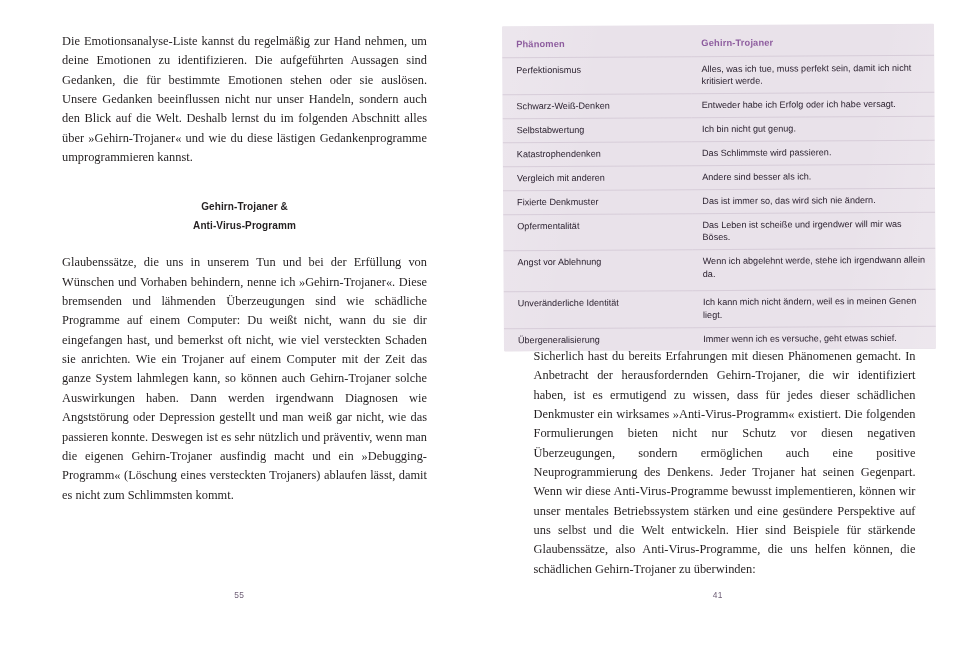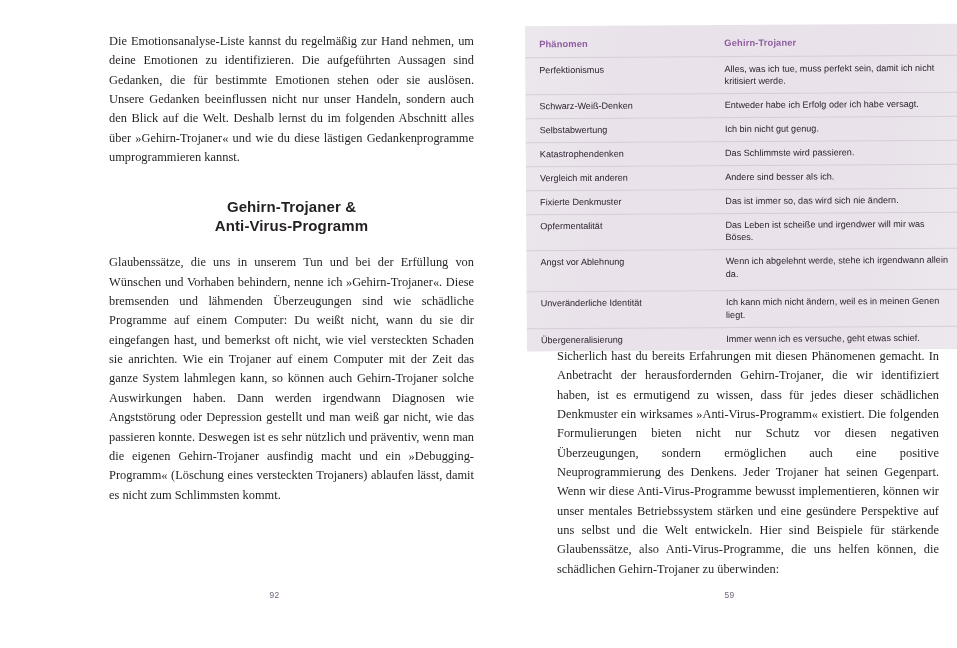--- a/index.html
+++ b/index.html
@@ -14,21 +14,20 @@
     overflow: hidden;
     font-family: "Liberation Serif", serif;
     color: #231f20;
   }
 
   
   .spread {
     position: absolute;
     inset: 0;
     display: flex;
-    margin-left: 47px;
   }
   .page {
     position: relative;
     width: 478.5px;
     height: 648px;
   }
 
   
   .left-col {
     position: absolute;
@@ -49,21 +48,21 @@
   p.body.indent {
     text-indent: 16px;
   }
   .gap-after-p1 { height: 30px; }
   .gap-after-head { height: 18px; }
 
   h2.section-title {
     margin: 0;
     font-family: "Liberation Sans", sans-serif;
     font-weight: bold;
-    font-size: 15px;
+    font-size: 10px;
     line-height: 19px;
     text-align: center;
     color: #231f20;
     letter-spacing: 0.1px;
   }
 
   
   .right-col {
     position: absolute;
     left: 55px;
@@ -162,21 +161,21 @@
         <span>Gehirn-Trojaner &amp;</span><br>
         <span>Anti-Virus-Programm</span>
       </h2>
 
       <div class="gap-after-head"></div>
 
       <p class="body">Glaubenssätze, die uns in unserem Tun und bei der Erfüllung von Wünschen und Vorhaben behindern, nenne ich »Gehirn-Trojaner«. Diese bremsenden und lähmenden Überzeugungen sind wie schädliche Programme auf einem Computer: Du weißt nicht, wann du sie dir eingefangen hast, und bemerkst oft nicht, wie viel versteckten Schaden sie anrichten. Wie ein Trojaner auf einem Computer mit der Zeit das ganze System lahmlegen kann, so können auch Gehirn-Trojaner solche Auswirkungen haben. Dann werden irgendwann Diagnosen wie Angststörung oder Depression gestellt und man weiß gar nicht, wie das passieren konnte. Deswegen ist es sehr nützlich und präventiv, wenn man die eigenen Gehirn-Trojaner ausfindig macht und ein »Debugging-Programm« (Löschung eines versteckten Trojaners) ablaufen lässt, damit es nicht zum Schlimmsten kommt.</p>
 
     </div>
 
-    <div class="folio">92</div>
+    <div class="folio">55</div>
   </div>
 
   <div class="page">
 
     <div class="table-wrap">
       <div class="table-card">
         <table class="trojan-table">
           <thead>
             <tr>
               <th class="col-a">Phänomen</th>
@@ -231,16 +230,16 @@
 
           </tbody>
         </table>
       </div>
     </div>
 
     <div class="right-col">
       <p class="body">Sicherlich hast du bereits Erfahrungen mit diesen Phänomenen gemacht. In Anbetracht der herausfordernden Gehirn-Trojaner, die wir identifiziert haben, ist es ermutigend zu wissen, dass für jedes dieser schädlichen Denkmuster ein wirksames »Anti-Virus-Programm« existiert. Die folgenden Formulierungen bieten nicht nur Schutz vor diesen negativen Überzeugungen, sondern ermöglichen auch eine positive Neuprogrammierung des Denkens. Jeder Trojaner hat seinen Gegenpart. Wenn wir diese Anti-Virus-Programme bewusst implementieren, können wir unser mentales Betriebssystem stärken und eine gesündere Perspektive auf uns selbst und die Welt entwickeln. Hier sind Beispiele für stärkende Glaubenssätze, also Anti-Virus-Programme, die uns helfen können, die schädlichen Gehirn-Trojaner zu überwinden:</p>
     </div>
 
-    <div class="folio">59</div>
+    <div class="folio">41</div>
   </div>
 
 </div>
 
 </body></html>

